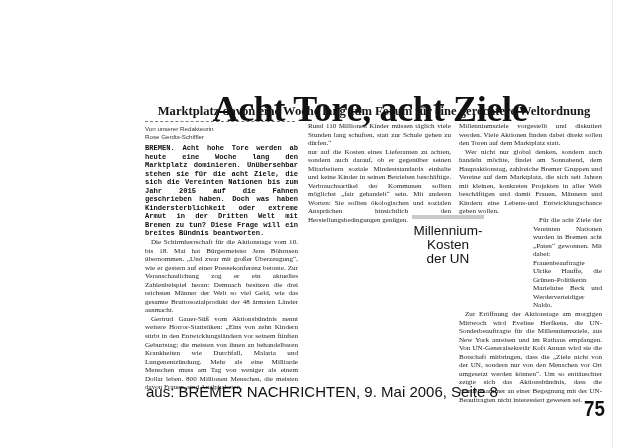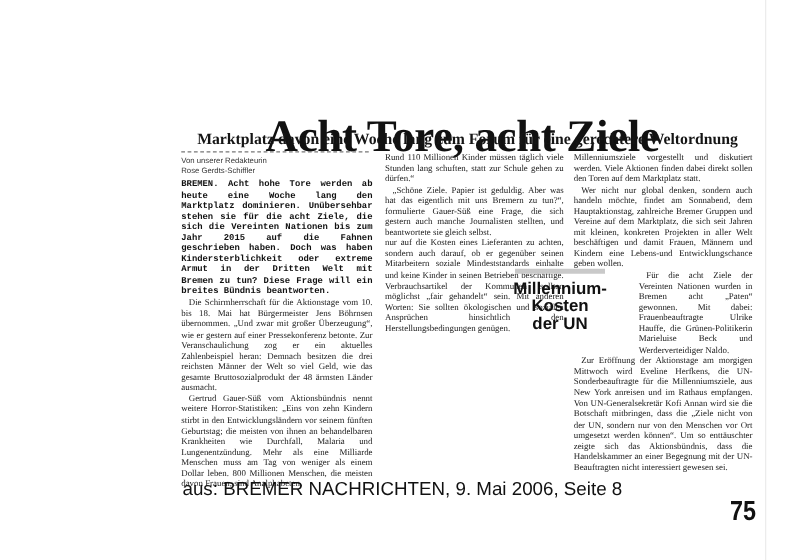--- a/index.html
+++ b/index.html
@@ -10,24 +10,24 @@
   .col { position:absolute; font-size:7.1px; line-height:8.55px; text-align:justify; color:#222; }
   .col p { margin:0; text-indent:0; }
   .col p.ind { text-indent:6px; }
   .col-1 { left:145px; top:121px; width:153px; }
   .col-2 { left:308px; top:122px; width:143px; }
   .col-3 { left:459px; top:122px; width:143px; }
   .dotrule { border-top:1px dashed #777; height:0; margin:0 0 3px 0; width:150px; }
   .byline { font-family:"Liberation Sans", sans-serif; font-size:6.2px; line-height:8px; color:#333; text-align:left; }
   .lead { font-weight:bold; margin-top:3px !important; color:#111;font-family:Liberation Mono, monospace; }
   .col-2 .narrow { width:96px; }
-  .col-3 .narrow-r { margin-left:52px; }
+  .col-3 .narrow-r { margin-left:74px; }
   .infobox { position:absolute; left:408px; top:215px; width:80px; text-align:center; }
   .infobox-bar { height:4px; background:#c9c9c9; margin:0 4px 5px 4px; }
-  .infobox-title { font-family:"Liberation Sans", sans-serif; font-weight:bold; font-size:13.5px; line-height:14px; color:#111; }
+  .infobox-title { font-family:"Liberation Sans", sans-serif; font-weight:normal; font-size:13.5px; line-height:14px; color:#111; }
   .source { position:absolute; left:146px; top:386px; font-family:"Liberation Sans", sans-serif; font-size:15px; line-height:11px; color:#111; white-space:nowrap; }
   .pagenum { position:absolute; left:584px; top:397px; font-family:"Liberation Sans", sans-serif; font-weight:bold; font-size:22px; line-height:24px; color:#111; transform:scaleX(0.85); transform-origin:left top; }
 </style>
 </head>
 <body>
 
 <div class="page-edge"></div>
 
 <h1 class="headline">Acht Tore, acht Ziele</h1>
 <div class="subhead">Marktplatz davon eine Woche lang zum Forum für eine gerechtere Weltordnung</div>
@@ -36,21 +36,20 @@
   <div class="dotrule"></div>
   <div class="byline">Von unserer Redakteurin</div>
   <div class="byline">Rose Gerdts-Schiffler</div>
   <p class="lead">BREMEN. Acht hohe Tore werden ab heute eine Woche lang den Marktplatz dominieren. Unübersehbar stehen sie für die acht Ziele, die sich die Vereinten Nationen bis zum Jahr 2015 auf die Fahnen geschrieben haben. Doch was haben Kindersterblichkeit oder extreme Armut in der Dritten Welt mit Bremen zu tun? Diese Frage will ein breites Bündnis beantworten.</p>
   <p class="ind">Die Schirmherrschaft für die Aktionstage vom 10. bis 18. Mai hat Bürgermeister Jens Böhrnsen übernommen. „Und zwar mit großer Überzeugung“, wie er gestern auf einer Pressekonferenz betonte. Zur Veranschaulichung zog er ein aktuelles Zahlenbeispiel heran: Demnach besitzen die drei reichsten Männer der Welt so viel Geld, wie das gesamte Bruttosozialprodukt der 48 ärmsten Länder ausmacht.</p>
   <p class="ind">Gertrud Gauer-Süß vom Aktionsbündnis nennt weitere Horror-Statistiken: „Eins von zehn Kindern stirbt in den Entwicklungsländern vor seinem fünften Geburtstag; die meisten von ihnen an behandelbaren Krankheiten wie Durchfall, Malaria und Lungenentzündung. Mehr als eine Milliarde Menschen muss am Tag von weniger als einem Dollar leben. 800 Millionen Menschen, die meisten davon Frauen, sind Analphabeten.</p>
 </div>
 
 <div class="col col-2">
   <p>Rund 110 Millionen Kinder müssen täglich viele Stunden lang schuften, statt zur Schule gehen zu dürfen.“</p>
-  <p class="ind" style="width:143px;">„Schöne Ziele. Papier ist geduldig. Aber was hat das eigentlich mit uns Bremern zu tun?“, formulierte Gauer-Süß eine Frage, die sich gestern auch manche Journalisten stellten, und beantwortete sie gleich selbst.</p>
   <p>nur auf die Kosten eines Lieferanten zu achten, sondern auch darauf, ob er gegenüber seinen Mitarbeitern soziale Mindeststandards einhalte und keine Kinder in seinen Betrieben beschäftige. Verbrauchsartikel der Kommunen sollten möglichst „fair gehandelt“ sein. Mit anderen Worten: Sie sollten ökologischen und sozialen Ansprüchen hinsichtlich den Herstellungsbedingungen genügen.</p>
 </div>
 
 <div class="col col-3">
   <p>Millenniumsziele vorgestellt und diskutiert werden. Viele Aktionen finden dabei direkt sollen den Toren auf dem Marktplatz statt.</p>
   <p class="ind">Wer nicht nur global denken, sondern auch handeln möchte, findet am Sonnabend, dem Hauptaktionstag, zahlreiche Bremer Gruppen und Vereine auf dem Marktplatz, die sich seit Jahren mit kleinen, konkreten Projekten in aller Welt beschäftigen und damit Frauen, Männern und Kindern eine Lebens-und Entwicklungschance geben wollen.</p>
   <p class="ind narrow-r">Für die acht Ziele der Vereinten Nationen wurden in Bremen acht „Paten“ gewonnen. Mit dabei: Frauenbeauftragte Ulrike Hauffe, die Grünen-Politikerin Marieluise Beck und Werderverteidiger Naldo.</p>
   <p class="ind">Zur Eröffnung der Aktionstage am morgigen Mittwoch wird Eveline Herfkens, die UN-Sonderbeauftragte für die Millenniumsziele, aus New York anreisen und im Rathaus empfangen. Von UN-Generalsekretär Kofi Annan wird sie die Botschaft mitbringen, dass die „Ziele nicht von der UN, sondern nur von den Menschen vor Ort umgesetzt werden können“. Um so enttäuschter zeigte sich das Aktionsbündnis, dass die Handelskammer an einer Begegnung mit der UN-Beauftragten nicht interessiert gewesen sei.</p>
 </div>
 

